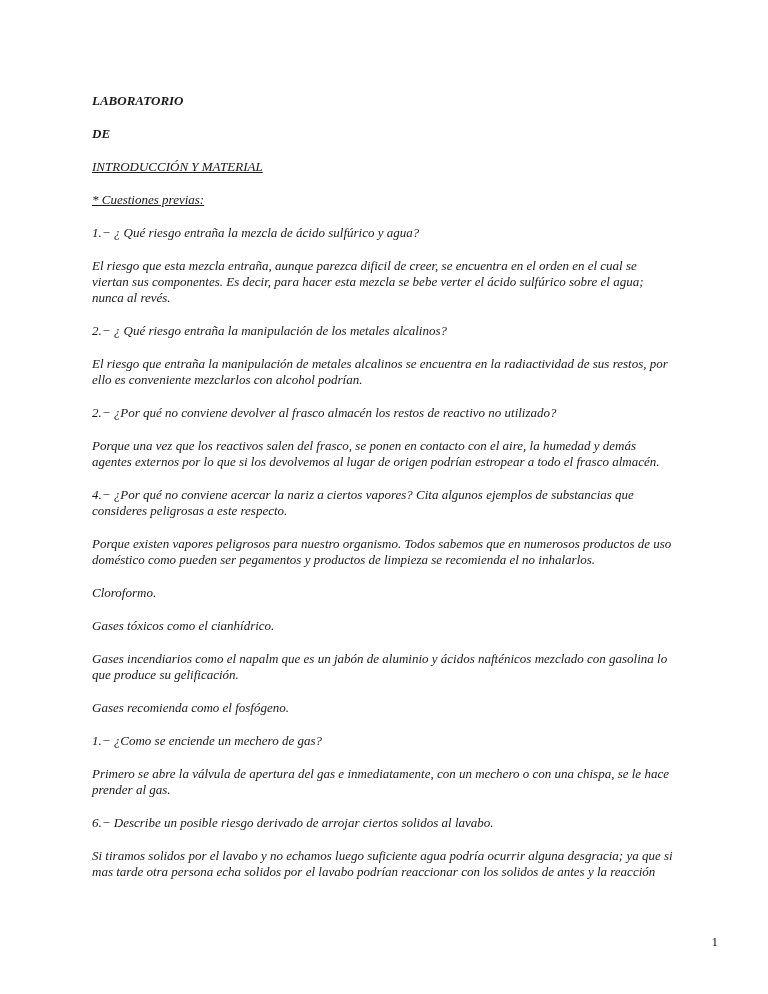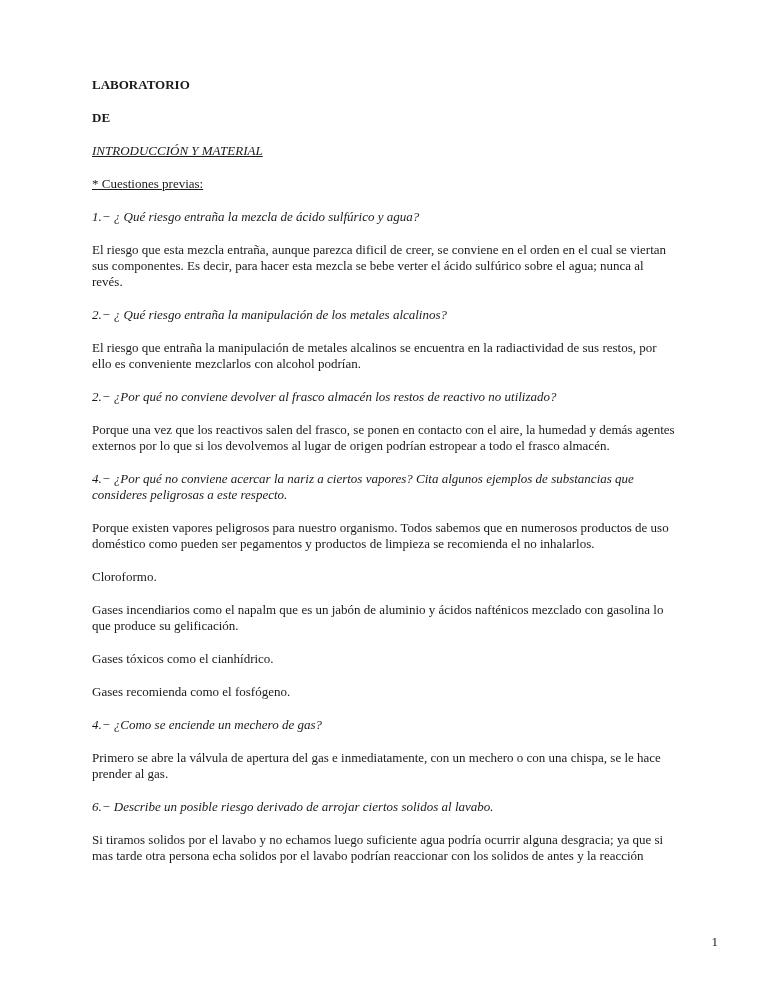--- a/index.html
+++ b/index.html
@@ -15,21 +15,22 @@
     background: #ffffff;
     box-sizing: border-box;
     padding: 77px 92px 0 92px;
     font-family: "Liberation Serif", serif;
     font-size: 13px;
     line-height: 16px;
     color: #1a1a1a;
     overflow: hidden;
   }
   .page p {
-    margin: 0 0 17px 0;
+    margin: 16px 0 17px 0;
+    font-style: italic;
   }
   .doc-title {
     font-weight: bold;
   }
   .section-title {
     font-style: italic;
     text-decoration: underline;
   }
   .subsection-title {
     text-decoration: underline;
@@ -55,36 +56,36 @@
 <div class="page">
 
   <p class="doc-title">LABORATORIO</p>
   <p class="doc-title">DE</p>
 
   <p class="section-title">INTRODUCCIÓN Y MATERIAL</p>
 
   <p class="subsection-title">* Cuestiones previas:</p>
 
   <p class="question">1.− ¿ Qué riesgo entraña la mezcla de ácido sulfúrico y agua?</p>
-  <p class="answer">El riesgo que esta mezcla entraña, aunque parezca dificil de creer, se conviene en el orden en el cual se viertan sus componentes. Es decir, para hacer esta mezcla se bebe verter el ácido sulfúrico sobre el agua; nunca al revés.</p>
+  <p class="answer">El riesgo que esta mezcla entraña, aunque parezca dificil de creer, se encuentra en el orden en el cual se viertan sus componentes. Es decir, para hacer esta mezcla se bebe verter el ácido sulfúrico sobre el agua; nunca al revés.</p>
 
   <p class="question">2.− ¿ Qué riesgo entraña la manipulación de los metales alcalinos?</p>
   <p class="answer">El riesgo que entraña la manipulación de metales alcalinos se encuentra en la radiactividad de sus restos, por ello es conveniente mezclarlos con alcohol podrían.</p>
 
   <p class="question">2.− ¿Por qué no conviene devolver al frasco almacén los restos de reactivo no utilizado?</p>
   <p class="answer">Porque una vez que los reactivos salen del frasco, se ponen en contacto con el aire, la humedad y demás agentes externos por lo que si los devolvemos al lugar de origen podrían estropear a todo el frasco almacén.</p>
 
   <p class="question">4.− ¿Por qué no conviene acercar la nariz a ciertos vapores? Cita algunos ejemplos de substancias que consideres peligrosas a este respecto.</p>
   <p class="answer">Porque existen vapores peligrosos para nuestro organismo. Todos sabemos que en numerosos productos de uso doméstico como pueden ser pegamentos y productos de limpieza se recomienda el no inhalarlos.</p>
   <p class="answer">Cloroformo.</p>
+  <p class="answer">Gases tóxicos como el cianhídrico.</p>
   <p class="answer">Gases incendiarios como el napalm que es un jabón de aluminio y ácidos nafténicos mezclado con gasolina lo que produce su gelificación.</p>
-  <p class="answer">Gases tóxicos como el cianhídrico.</p>
   <p class="answer">Gases recomienda como el fosfógeno.</p>
 
-  <p class="question">4.− ¿Como se enciende un mechero de gas?</p>
+  <p class="question">1.− ¿Como se enciende un mechero de gas?</p>
   <p class="answer">Primero se abre la válvula de apertura del gas e inmediatamente, con un mechero o con una chispa, se le hace prender al gas.</p>
 
   <p class="question">6.− Describe un posible riesgo derivado de arrojar ciertos solidos al lavabo.</p>
   <p class="answer">Si tiramos solidos por el lavabo y no echamos luego suficiente agua podría ocurrir alguna desgracia; ya que si mas tarde otra persona echa solidos por el lavabo podrían reaccionar con los solidos de antes y la reacción</p>
 
   <div class="page-footer">
     <span>1</span>
   </div>
 
 </div>

